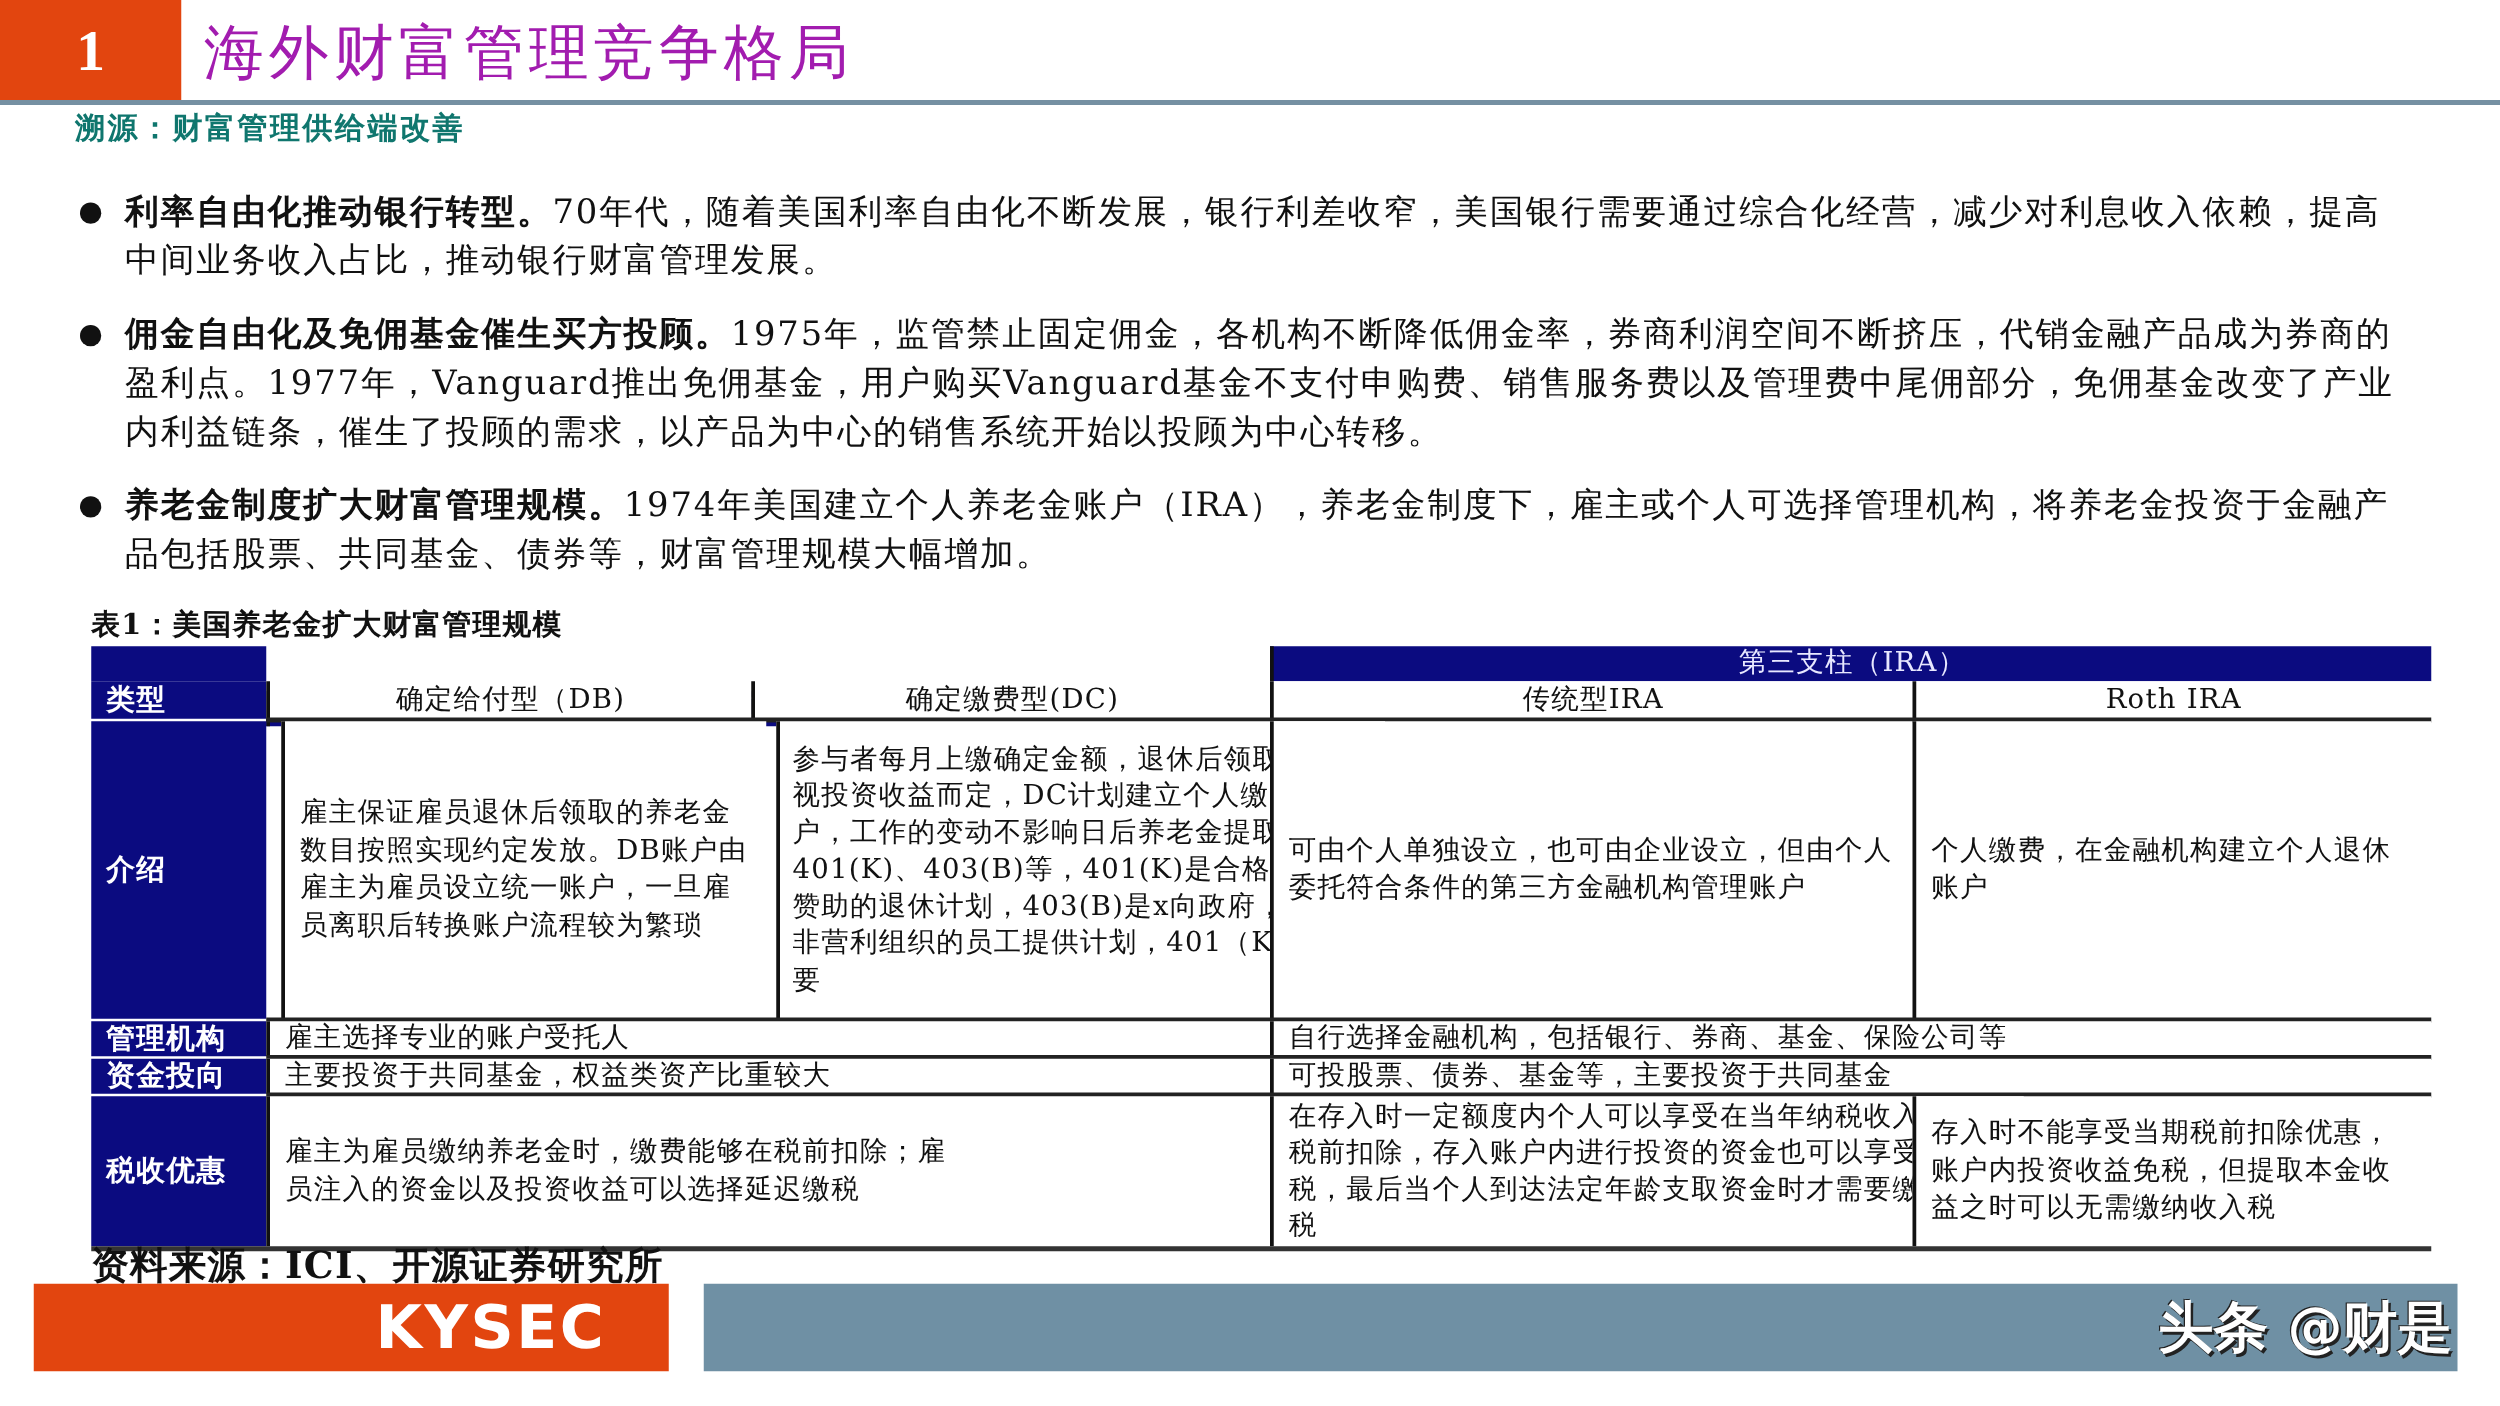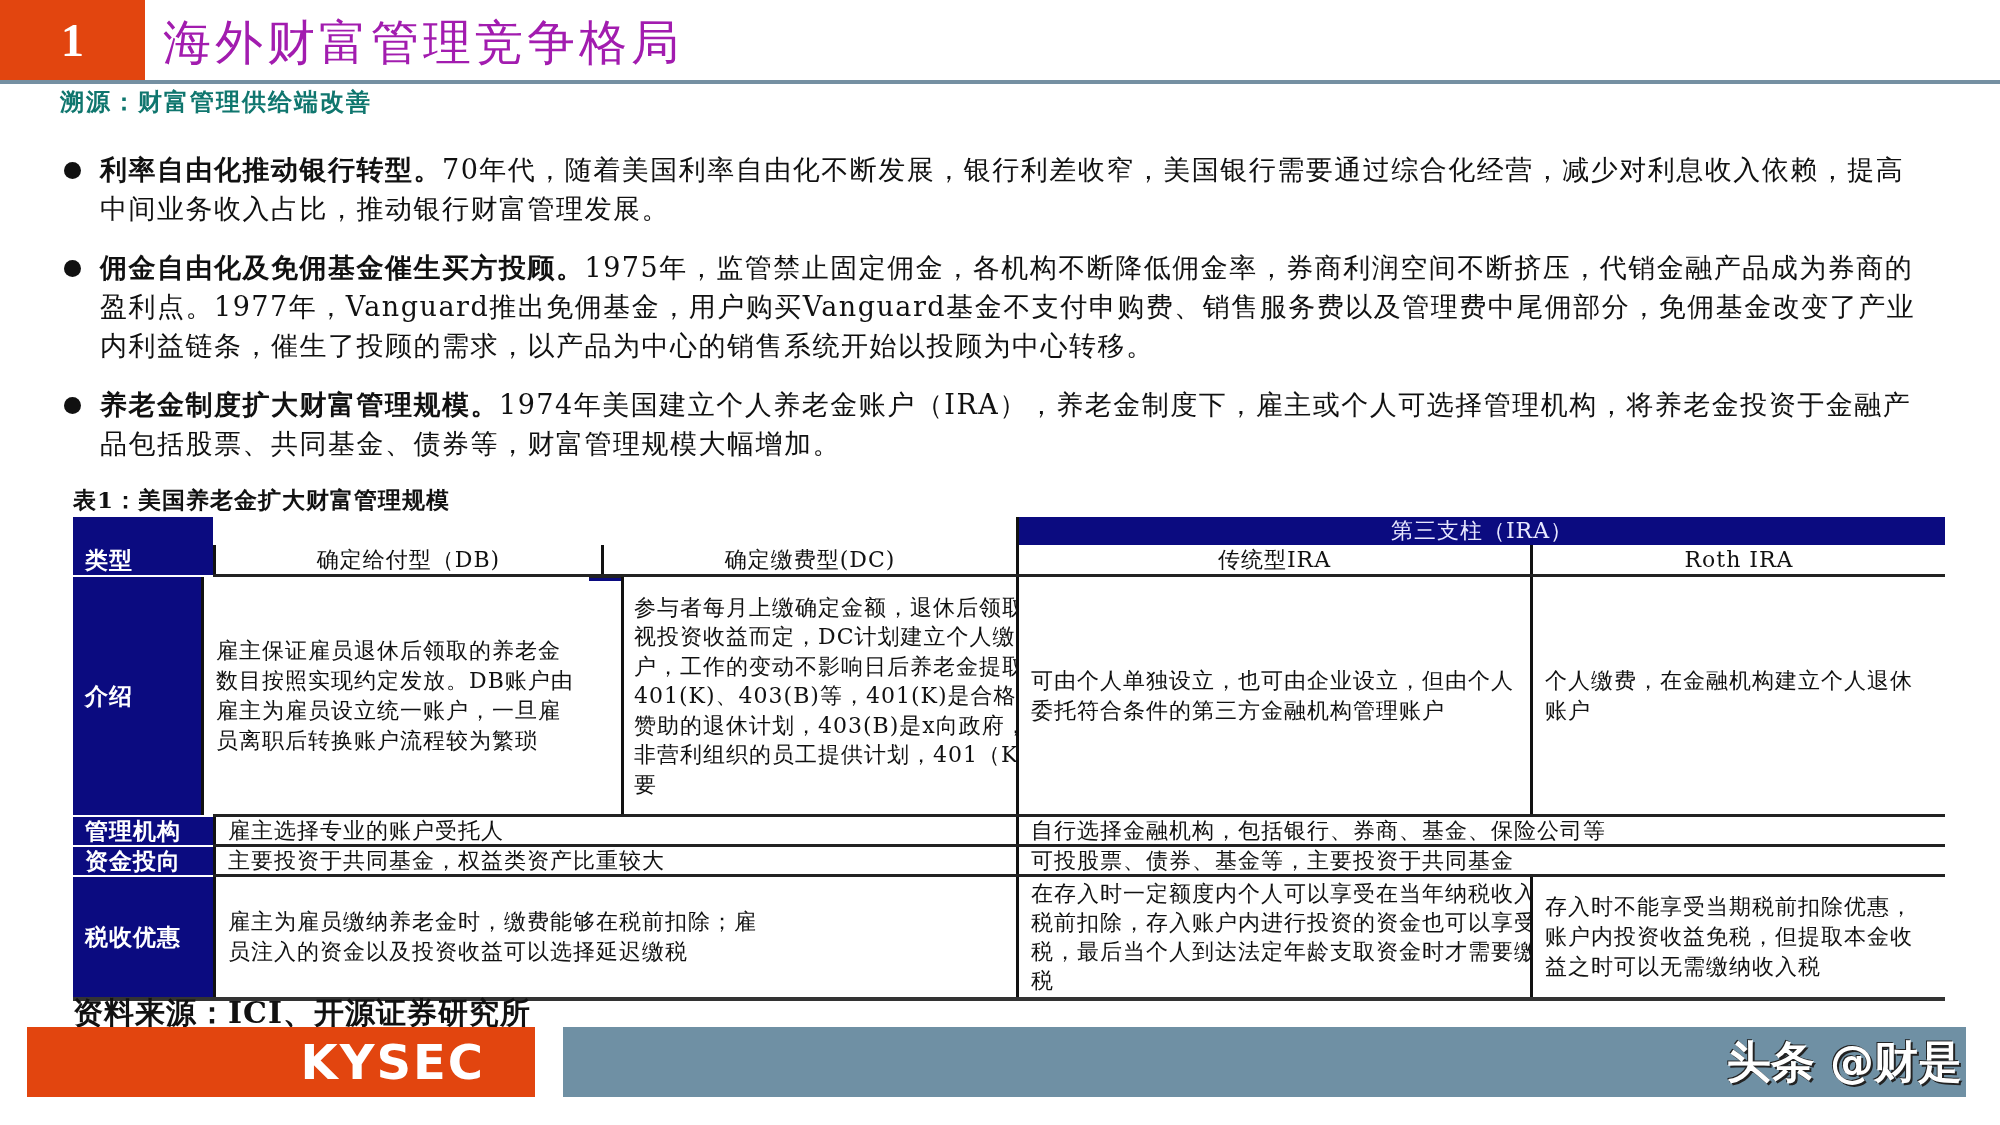--- a/index.html
+++ b/index.html
@@ -100,21 +100,21 @@
     <div class="cell lbl">类型</div>
     <div class="cell hdr-cell vline-l" style="left:140px;width:388px;">确定给付型（DB)</div>
     <div class="cell hdr-cell vline-l" style="left:528px;width:415px;">确定缴费型(DC)</div>
     <div class="cell hdr-cell vline-l" style="left:943px;width:514px;">传统型IRA</div>
     <div class="cell hdr-cell vline-l" style="left:1457px;width:415px;">Roth IRA</div>
   </div>
   <div class="hline" style="top:57px;width:1732px;"></div>
 
   <div class="row" style="top:60px;height:238px;">
     <div class="cell lbl">介绍</div>
-    <div class="cell body-cell vline-l" style="left:128px;width:388px;">雇主保证雇员退休后领取的养老金数目按照实现约定发放。DB账户由雇主为雇员设立统一账户，一旦雇员离职后转换账户流程较为繁琐</div>
+    <div class="cell body-cell vline-l" style="left:152px;width:388px;">雇主保证雇员退休后领取的养老金数目按照实现约定发放。DB账户由雇主为雇员设立统一账户，一旦雇员离职后转换账户流程较为繁琐</div>
     <div class="cell body-cell vline-l" style="left:548px;width:487px;padding:0 10px;line-height:29.5px;">参与者每月上缴确定金额，退休后领取的金额视投资收益而定，DC计划建立个人缴费账户，工作的变动不影响日后养老金提取。包括401(K)、403(B)等，401(K)是合格的雇主赞助的退休计划，403(B)是x向政府，机构或非营利组织的员工提供计划，401（K）占主要</div>
     <div class="cell body-cell vline-l" style="left:943px;width:514px;">可由个人单独设立，也可由企业设立，但由个人委托符合条件的第三方金融机构管理账户</div>
     <div class="cell body-cell vline-l" style="left:1457px;width:415px;">个人缴费，在金融机构建立个人退休账户</div>
   </div>
   <div class="hline" style="top:297px;width:1732px;"></div>
 
   <div class="row" style="top:300px;height:28px;">
     <div class="cell lbl">管理机构</div>
     <div class="cell body-cell vline-l" style="left:140px;width:803px;">雇主选择专业的账户受托人</div>
     <div class="cell body-cell vline-l" style="left:943px;width:929px;">自行选择金融机构，包括银行、券商、基金、保险公司等</div>

